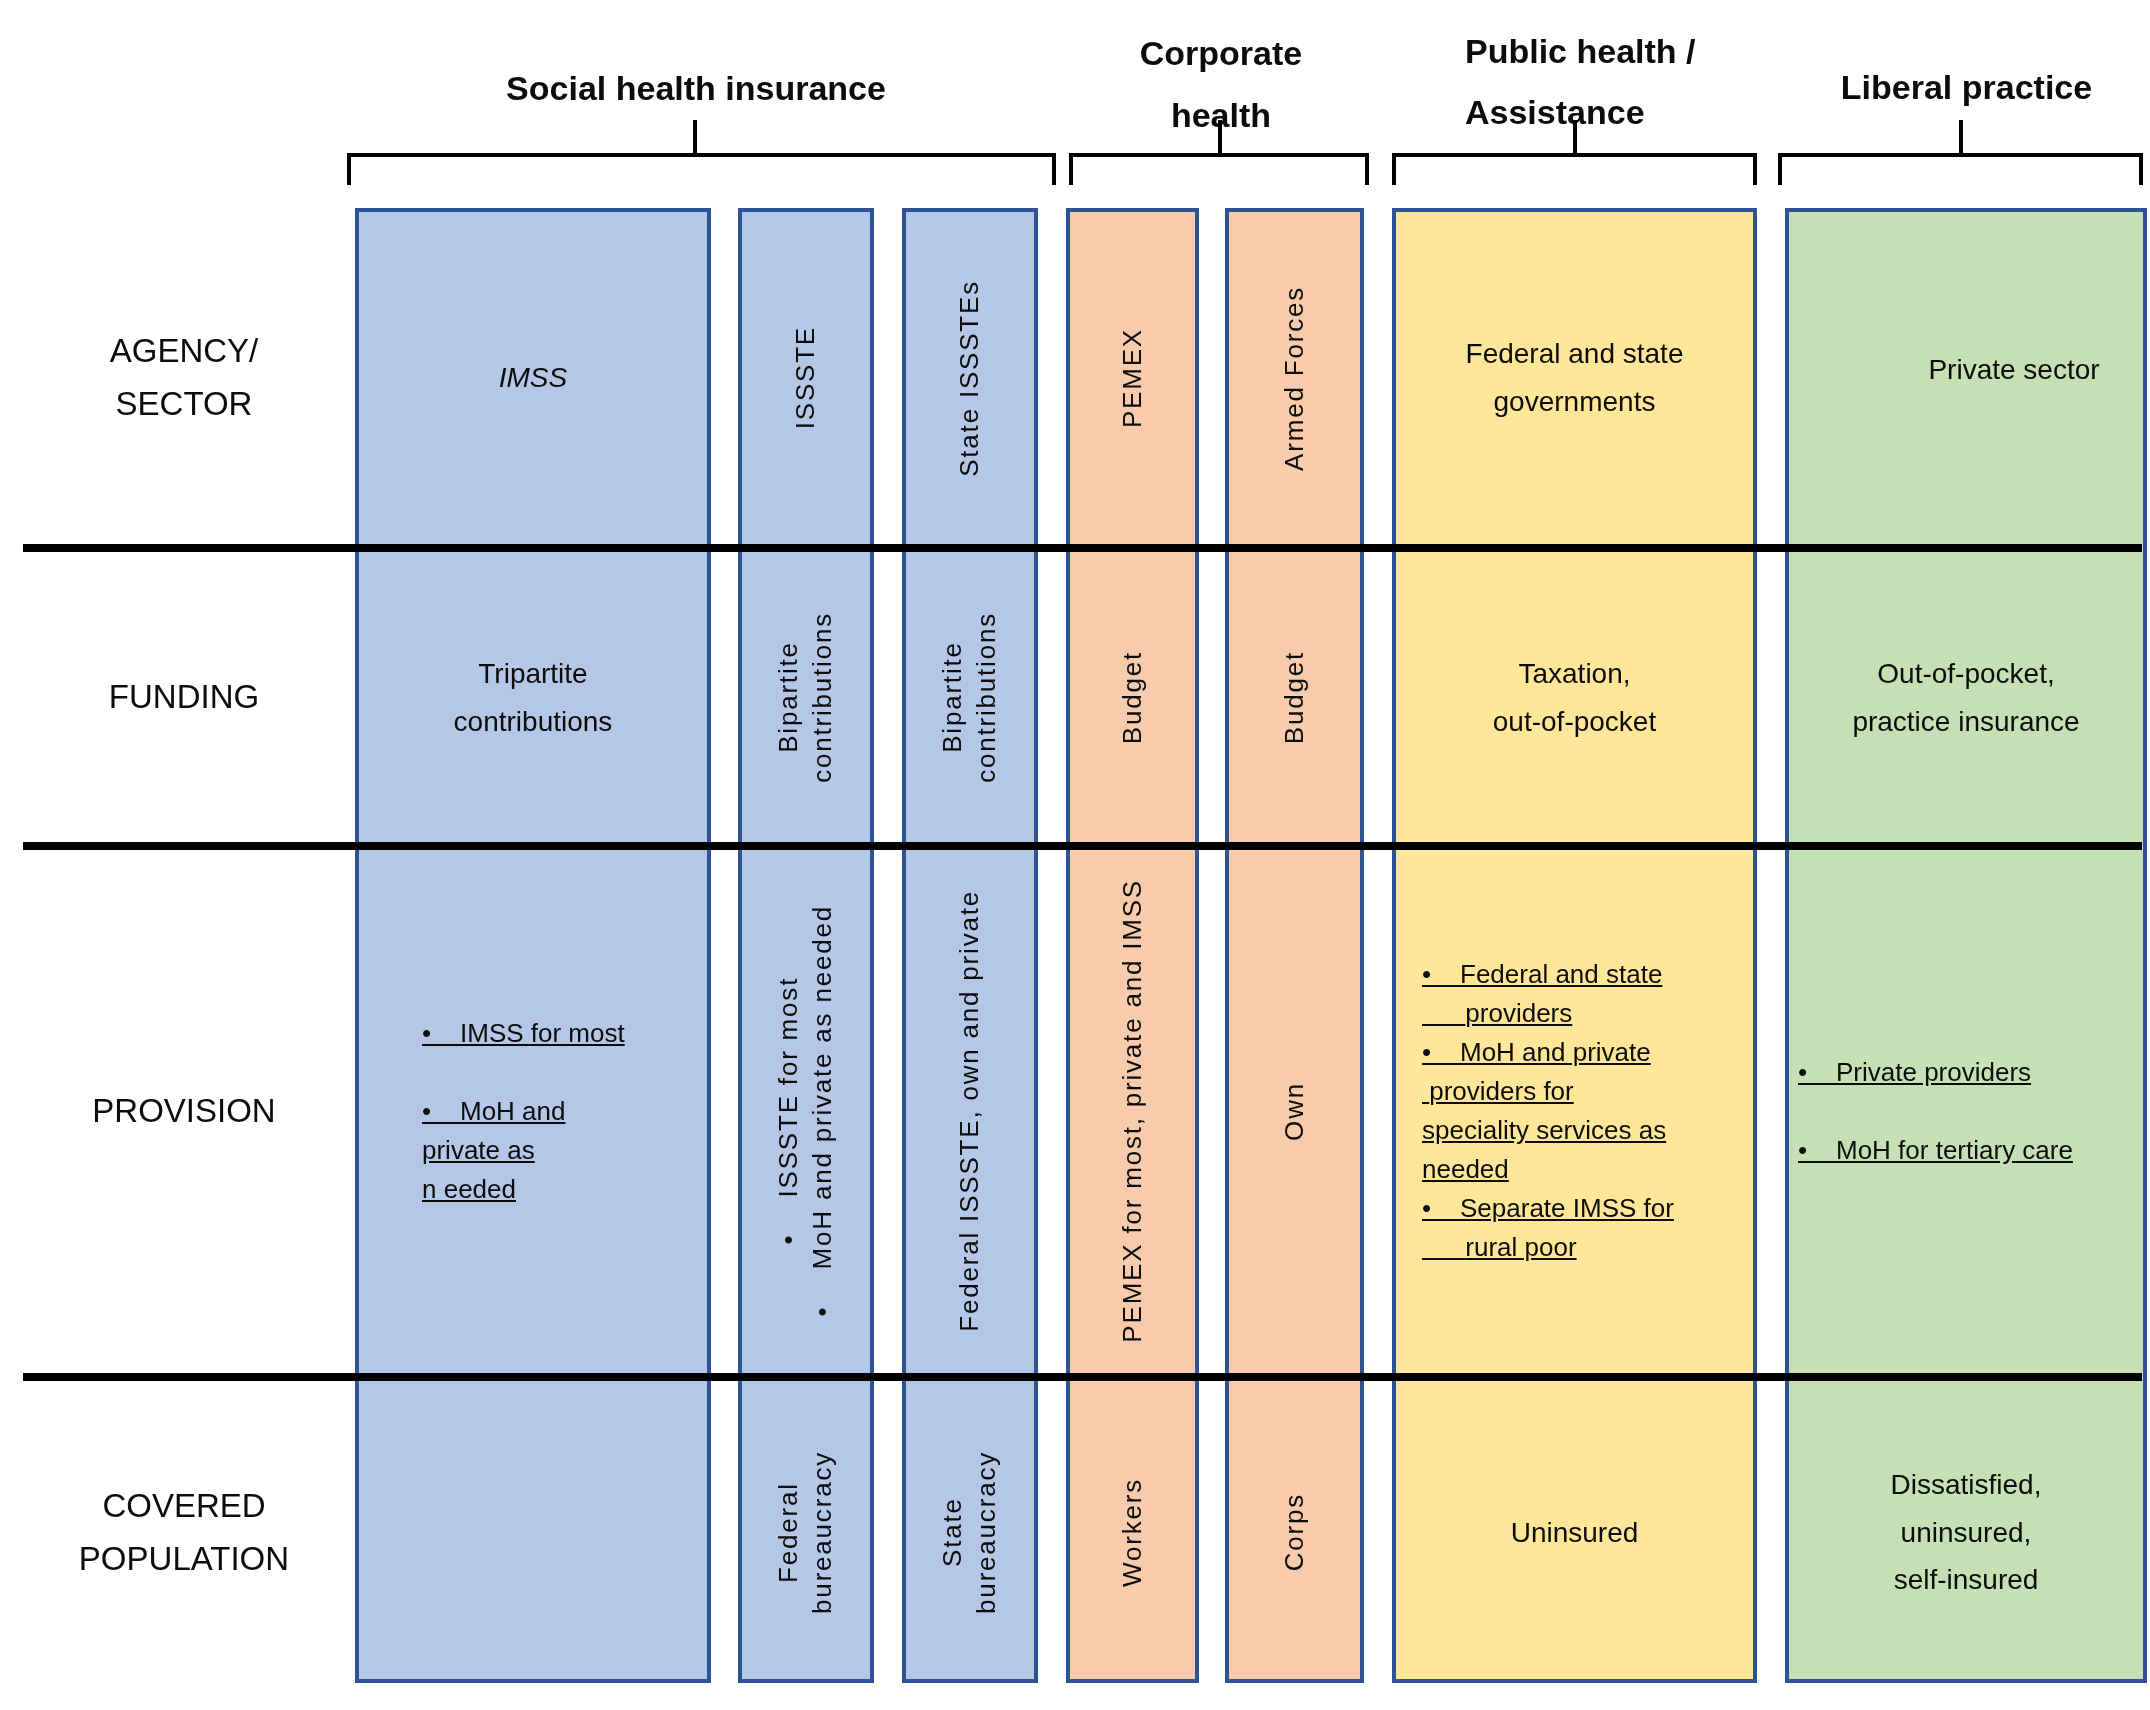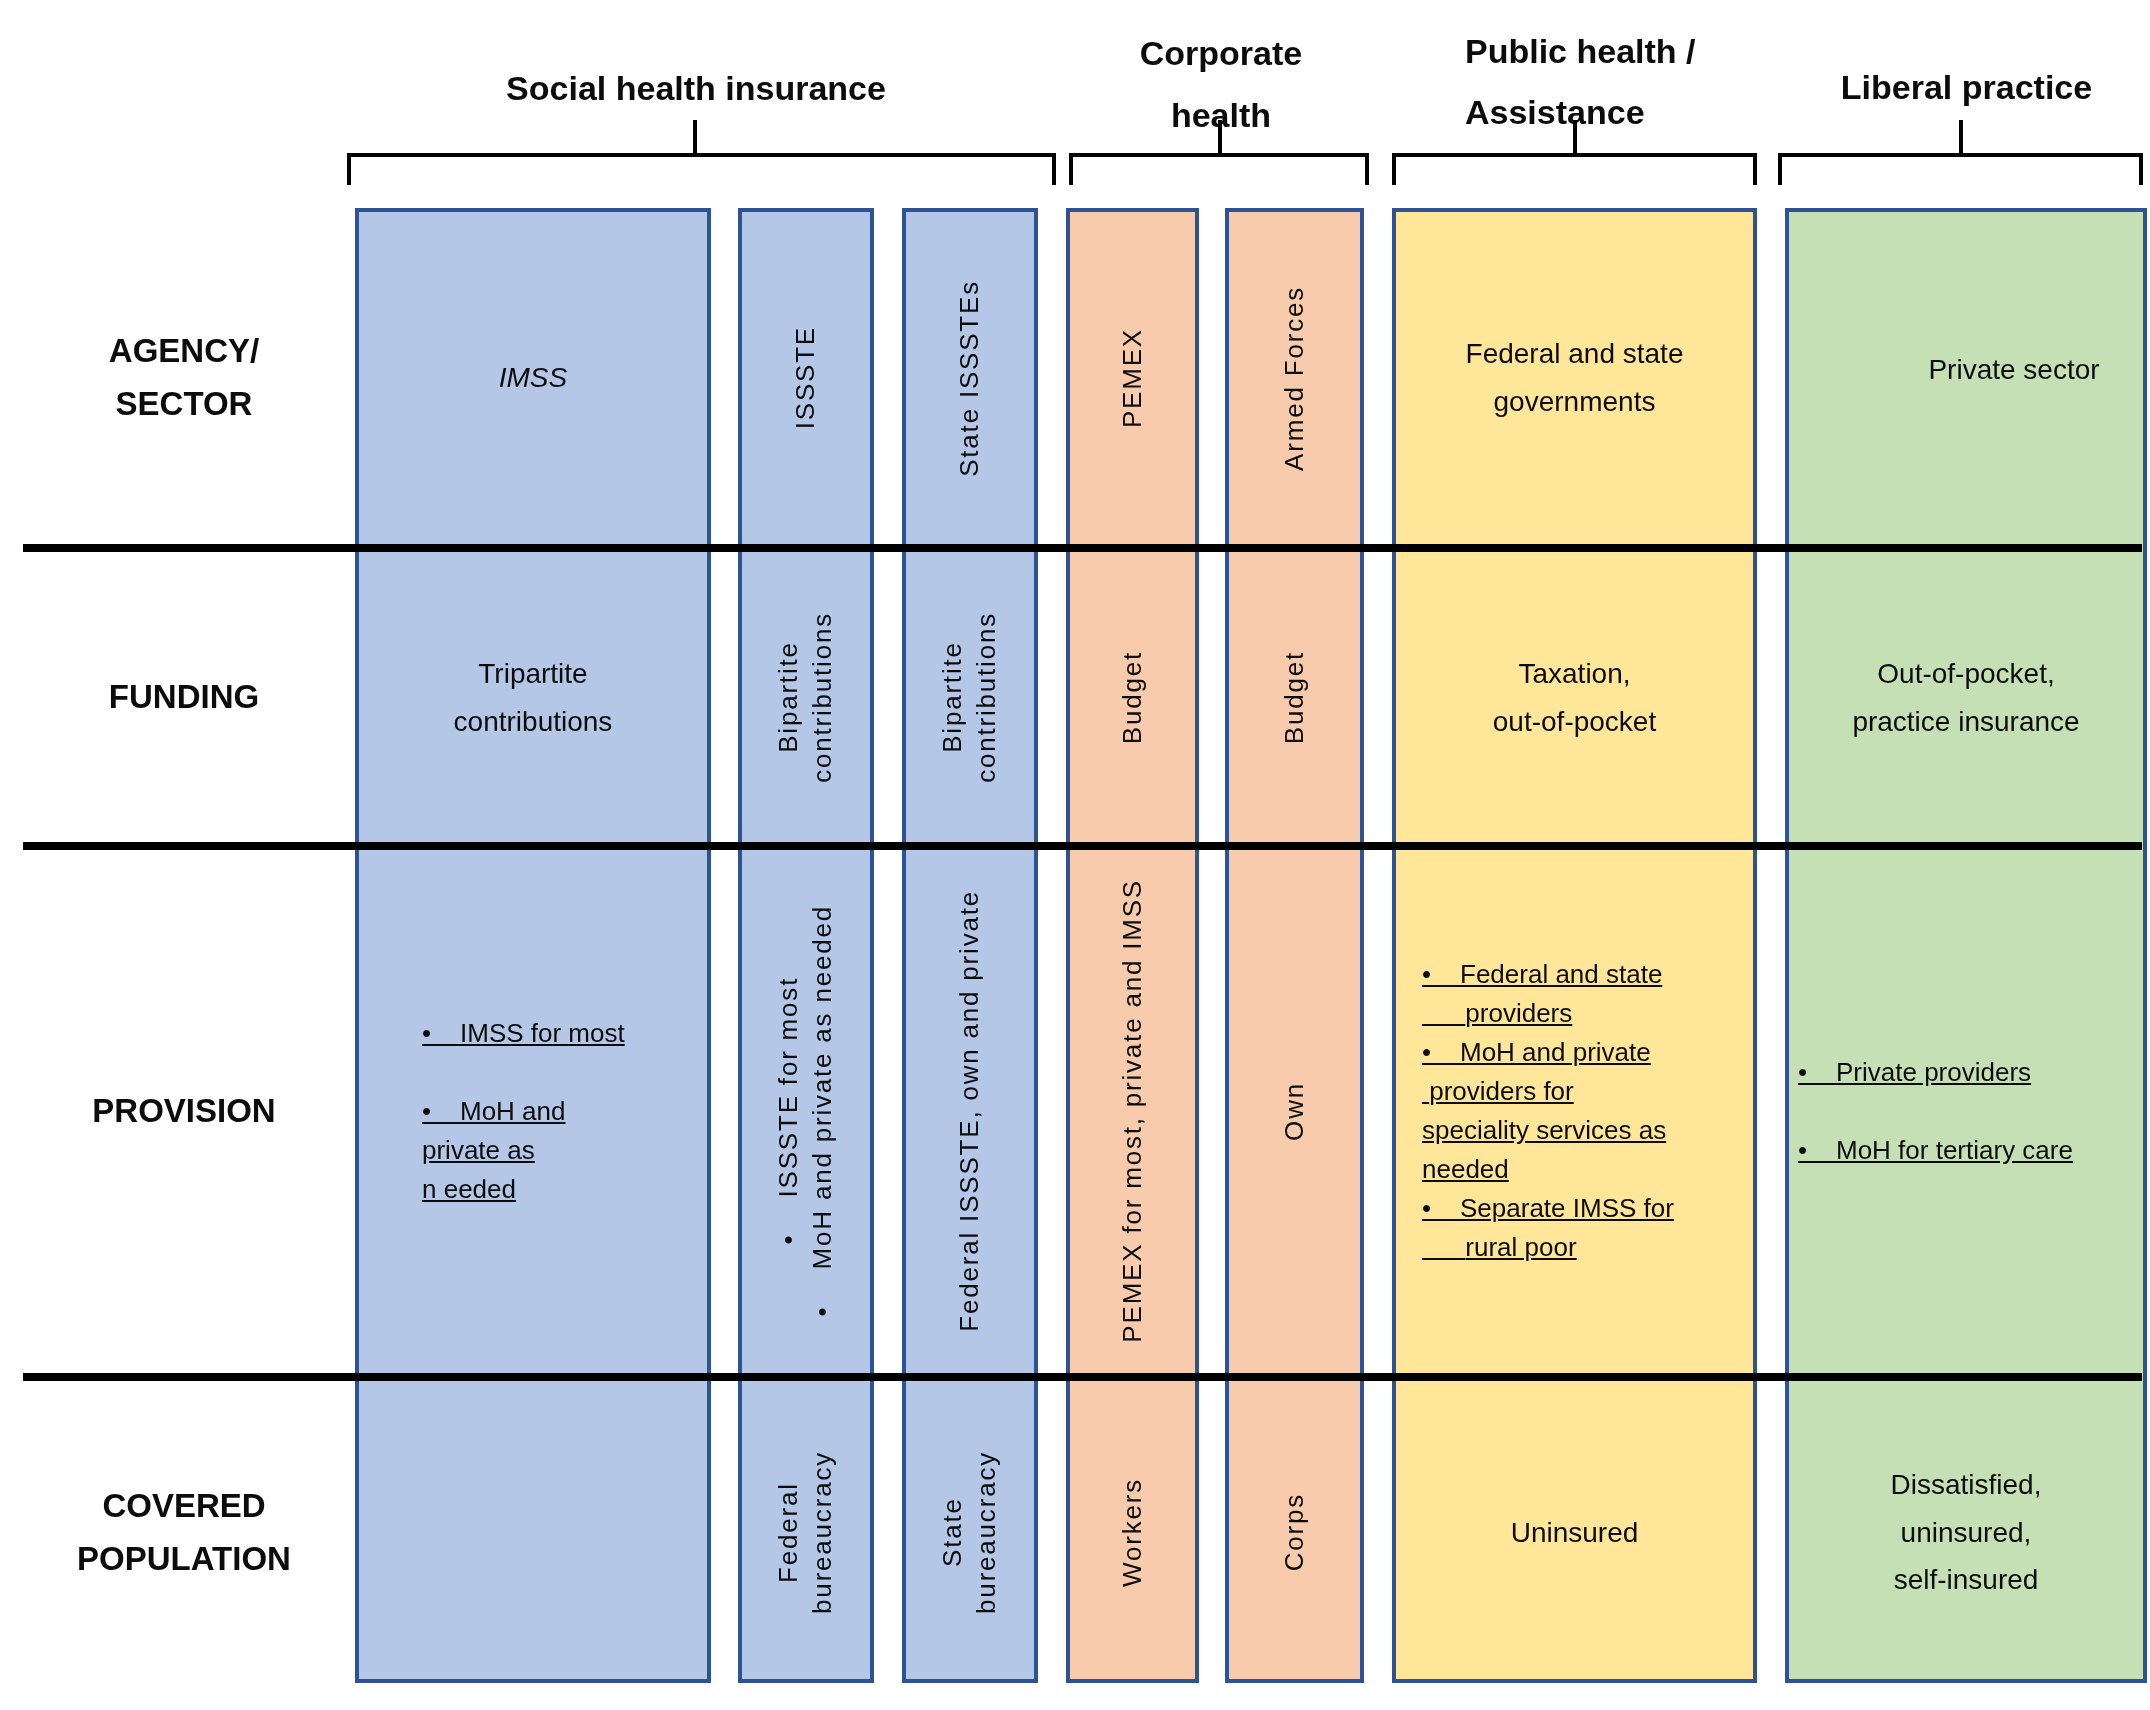--- a/index.html
+++ b/index.html
@@ -21,21 +21,21 @@
            border-left:4.1px solid #000;border-right:4.1px solid #000;box-sizing:border-box;}
   .stem{position:absolute;top:120px;width:4.1px;height:34px;background:#000;}
 
   
   .ghead{position:absolute;font-weight:700;font-size:34px;line-height:1.8;
          white-space:pre-wrap;text-align:center;}
   .ghead.leftalign{text-align:left;}
 
   
   .rlabel{position:absolute;left:35px;width:298px;display:flex;align-items:center;
-          justify-content:center;font-weight:700;font-size:33px;line-height:1.6;
+          justify-content:center;font-weight:400;font-size:33px;line-height:1.6;
           white-space:pre-wrap;text-align:center;}
 
   
   .cell{position:absolute;display:flex;align-items:center;justify-content:center;
         font-size:28px;line-height:1.7;white-space:pre-wrap;text-align:center;}
   .cell.bul{justify-content:flex-start;text-align:left;font-size:26px;line-height:1.5;text-decoration:underline;}
   .vtxt{writing-mode:vertical-rl;transform:rotate(180deg);font-size:26px;
         letter-spacing:1.8px;line-height:1.3;}
 </style>
 </head>

